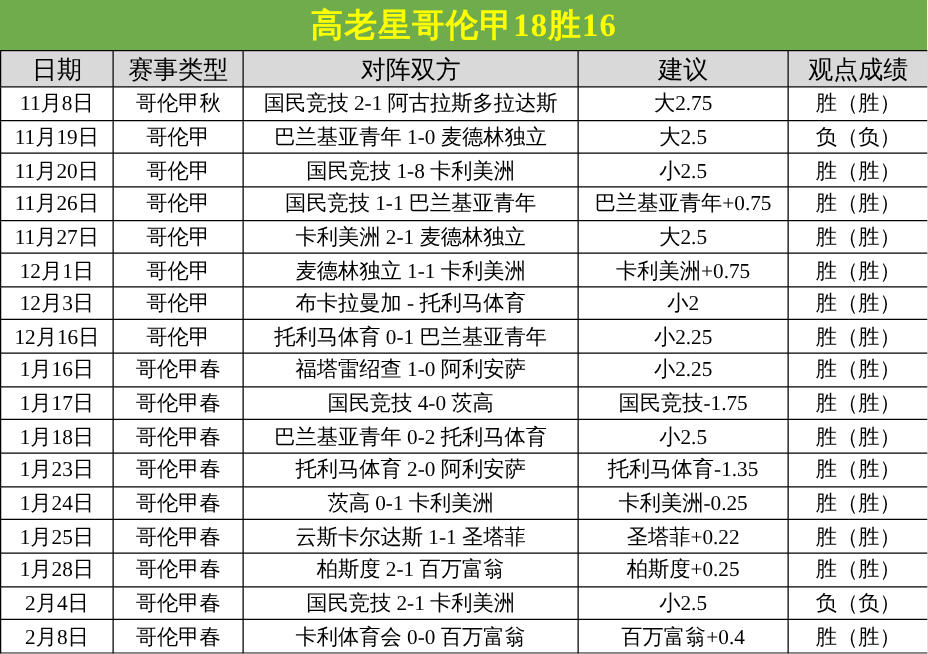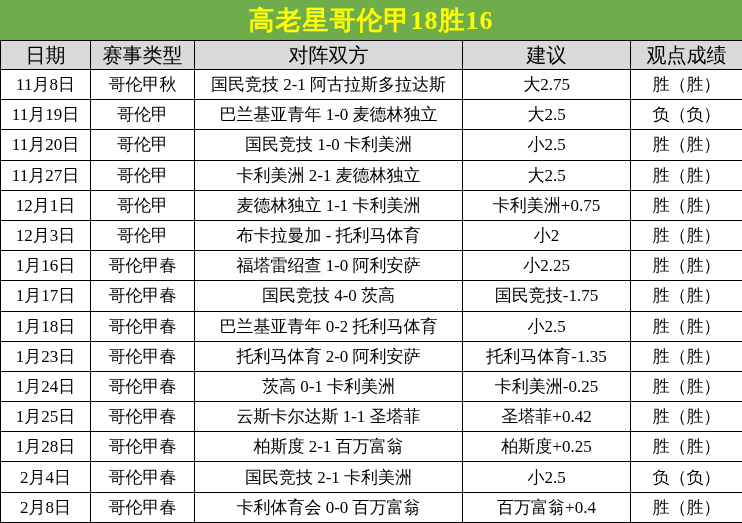--- a/index.html
+++ b/index.html
@@ -102,22 +102,29 @@
         <tr>
           <td>11月19日</td>
           <td>哥伦甲</td>
           <td>巴兰基亚青年 1-0 麦德林独立</td>
           <td>大2.5</td>
           <td class="loss">负（负）</td>
         </tr>
         <tr>
           <td>11月20日</td>
           <td>哥伦甲</td>
-          <td>国民竞技 1-0 卡利美洲</td>
+          <td>国民竞技 1-8 卡利美洲</td>
           <td>小2.5</td>
+          <td class="win">胜（胜）</td>
+        </tr>
+        <tr>
+          <td>11月26日</td>
+          <td>哥伦甲</td>
+          <td>国民竞技 1-1 巴兰基亚青年</td>
+          <td>巴兰基亚青年+0.75</td>
           <td class="win">胜（胜）</td>
         </tr>
         <tr>
           <td>11月27日</td>
           <td>哥伦甲</td>
           <td>卡利美洲 2-1 麦德林独立</td>
           <td>大2.5</td>
           <td class="win">胜（胜）</td>
         </tr>
         <tr>
@@ -128,20 +135,27 @@
           <td class="win">胜（胜）</td>
         </tr>
         <tr>
           <td>12月3日</td>
           <td>哥伦甲</td>
           <td>布卡拉曼加 - 托利马体育</td>
           <td>小2</td>
           <td class="win">胜（胜）</td>
         </tr>
         <tr>
+          <td>12月16日</td>
+          <td>哥伦甲</td>
+          <td>托利马体育 0-1 巴兰基亚青年</td>
+          <td>小2.25</td>
+          <td class="win">胜（胜）</td>
+        </tr>
+        <tr>
           <td>1月16日</td>
           <td>哥伦甲春</td>
           <td>福塔雷绍查 1-0 阿利安萨</td>
           <td>小2.25</td>
           <td class="win">胜（胜）</td>
         </tr>
         <tr>
           <td>1月17日</td>
           <td>哥伦甲春</td>
           <td>国民竞技 4-0 茨高</td>
@@ -166,21 +180,21 @@
           <td>1月24日</td>
           <td>哥伦甲春</td>
           <td>茨高 0-1 卡利美洲</td>
           <td>卡利美洲-0.25</td>
           <td class="win">胜（胜）</td>
         </tr>
         <tr>
           <td>1月25日</td>
           <td>哥伦甲春</td>
           <td>云斯卡尔达斯 1-1 圣塔菲</td>
-          <td>圣塔菲+0.42</td>
+          <td>圣塔菲+0.22</td>
           <td class="win">胜（胜）</td>
         </tr>
         <tr>
           <td>1月28日</td>
           <td>哥伦甲春</td>
           <td>柏斯度 2-1 百万富翁</td>
           <td>柏斯度+0.25</td>
           <td class="win">胜（胜）</td>
         </tr>
         <tr>

